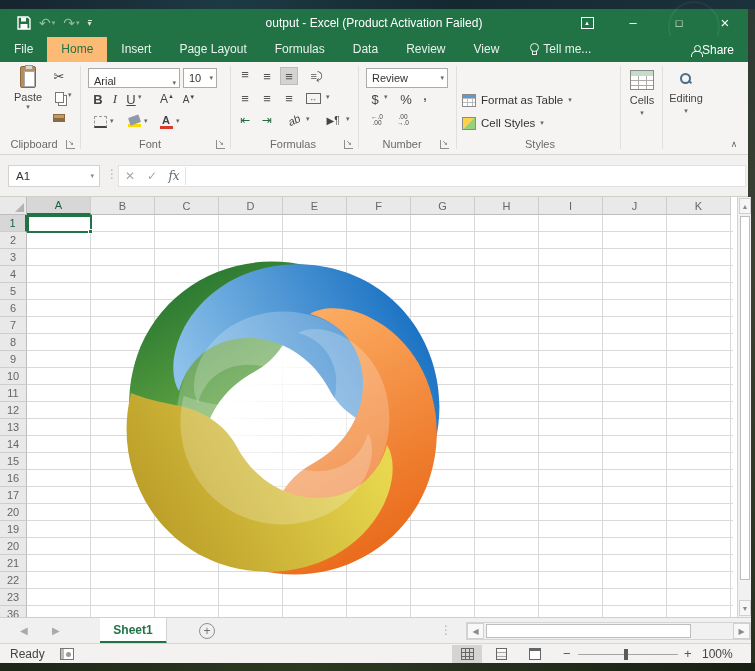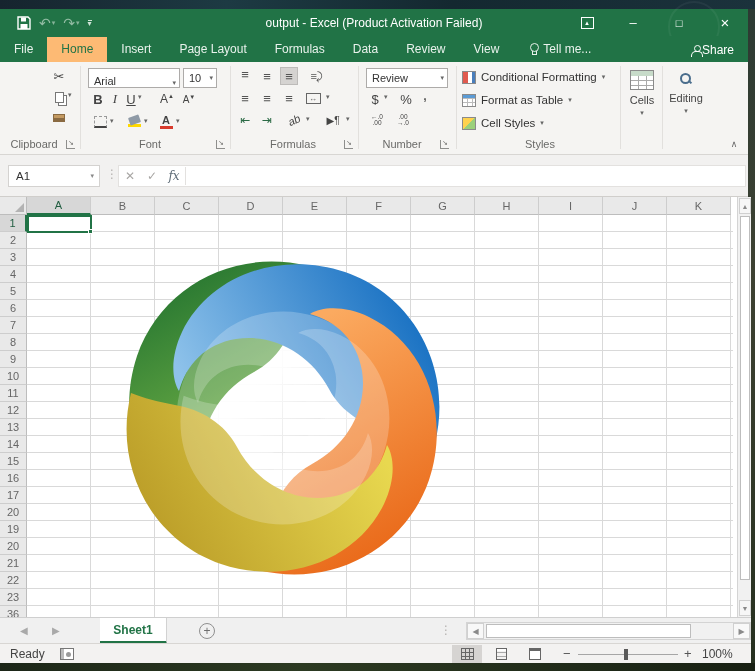--- a/index.html
+++ b/index.html
@@ -205,20 +205,25 @@
       <span>Tell me...</span>
     </div>
     <div id="share">
       <span class="person"></span>
       <span>Share</span>
     </div>
   </div>
 
   <div class="abs" id="ribbon">
 
+    <div class="abs" style="left:10px; top:4px; width:36px; height:62px; display:flex; flex-direction:column; align-items:center;">
+      <span class="clip"></span>
+      <span style="font-size:11px; color:#444; margin-top:3px;">Paste</span>
+      <span class="caret7">▾</span>
+    </div>
     <span class="sbtn" style="left:50px; top:6px; width:18px; height:16px; font-size:13px;">
         <span>✂</span>
       </span>
     <span class="sbtn" style="left:50px; top:27px; width:18px; height:16px;">
         <span class="copy-ico"></span>
       </span>
     <span class="sbtn" style="left:68px; top:29px;">
         <span class="caret7">▾</span>
       </span>
     <span class="sbtn" style="left:50px; top:48px; width:18px; height:16px;">
@@ -324,25 +329,20 @@
         <span>,</span>
       </span>
     <span class="sbtn dec-ico" style="left:366px; top:50px; width:22px; height:16px; white-space:pre-line;"><span>←.0
 .00</span></span>
     <span class="sbtn dec-ico" style="left:392px; top:50px; width:22px; height:16px; white-space:pre-line;"><span>.00
 →.0</span></span>
     <div class="glabel" style="left:372px; width:60px;">Number</div>
     <div class="launcher" style="left:440px;">↘</div>
     <div class="gdiv" style="left:456px;"></div>
 
-    <div class="styles-row" style="top:6px;">
-      <span class="cf-ico"></span>
-      <span>Conditional Formatting</span>
-      <span class="caret7">▾</span>
-    </div>
     <div class="styles-row" style="top:29px;">
       <span class="mini-grid"></span>
       <span>Format as Table</span>
       <span class="caret7">▾</span>
     </div>
     <div class="styles-row" style="top:52px;">
       <span class="cs-ico"></span>
       <span>Cell Styles</span>
       <span class="caret7">▾</span>
     </div>

